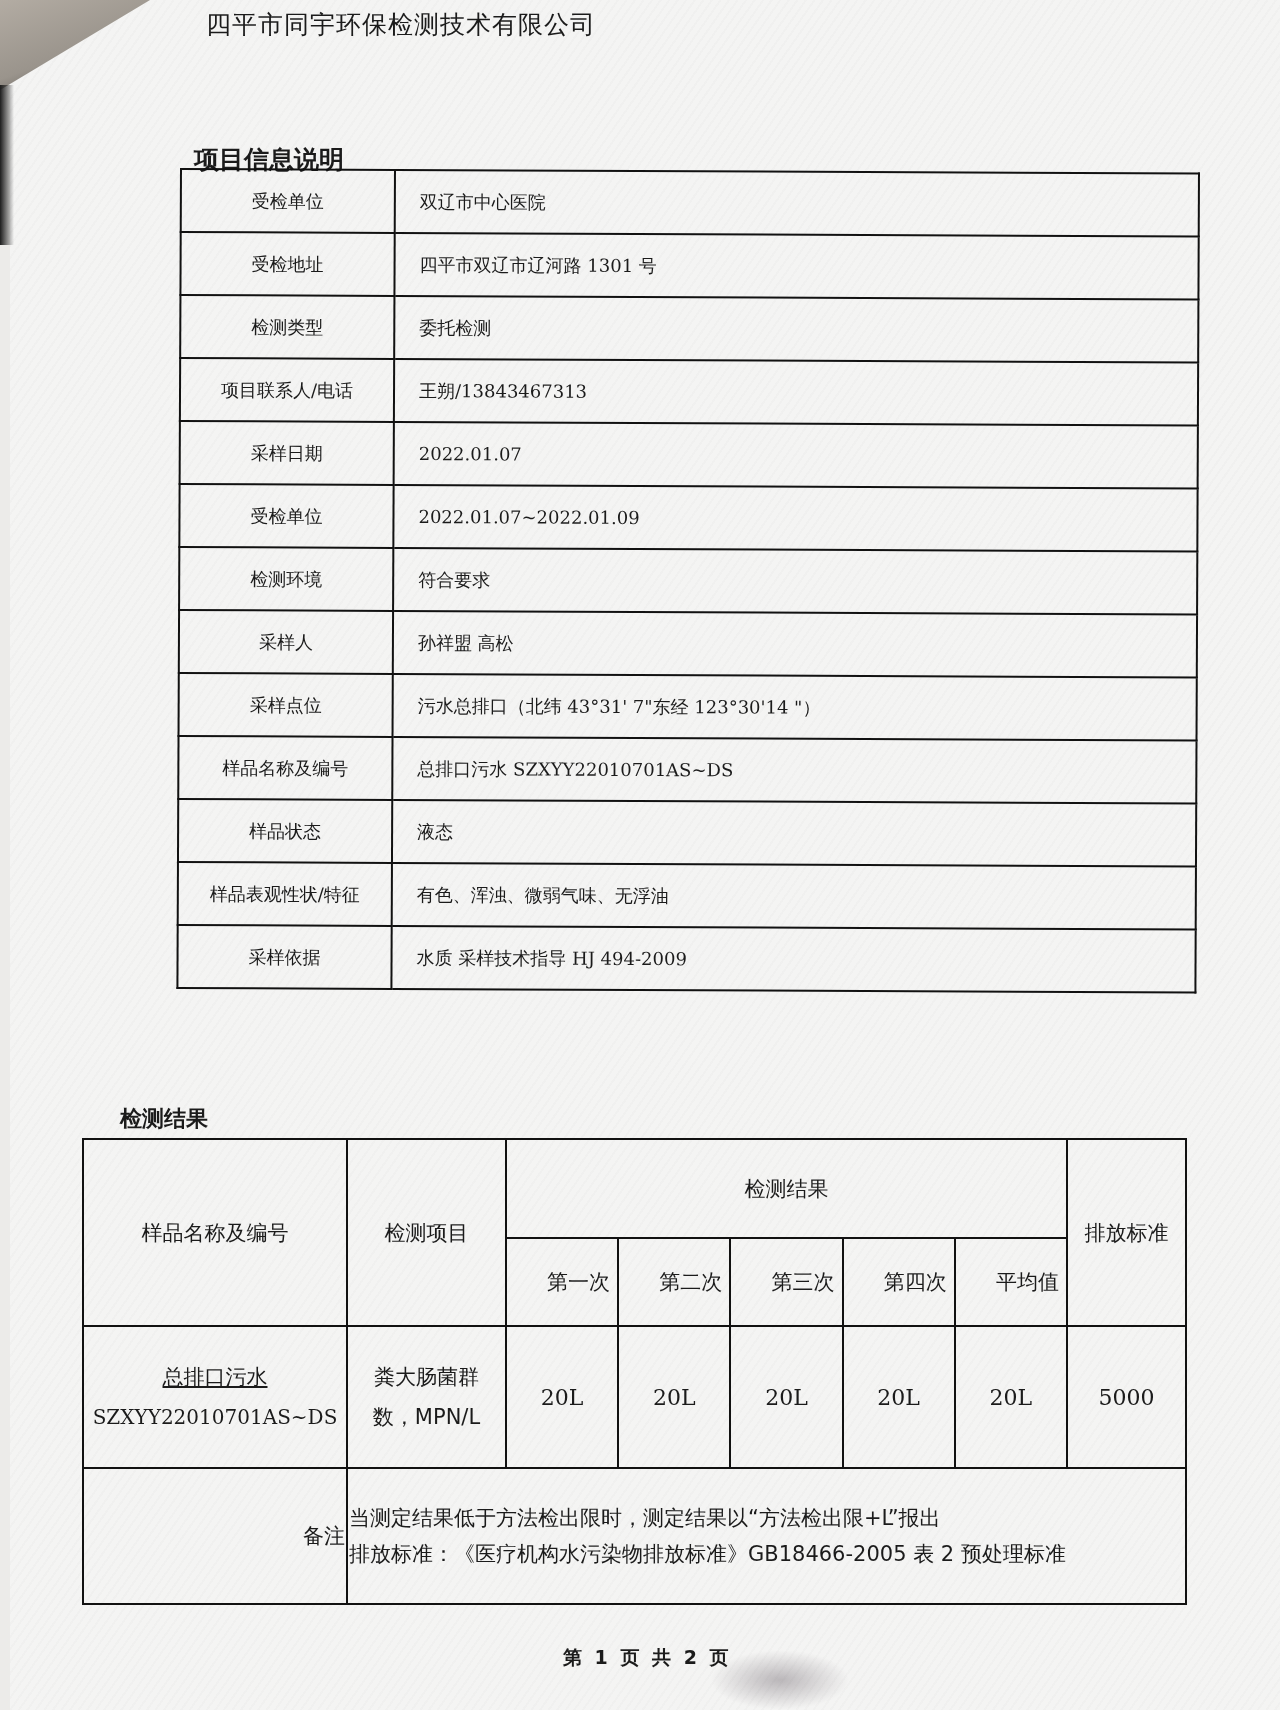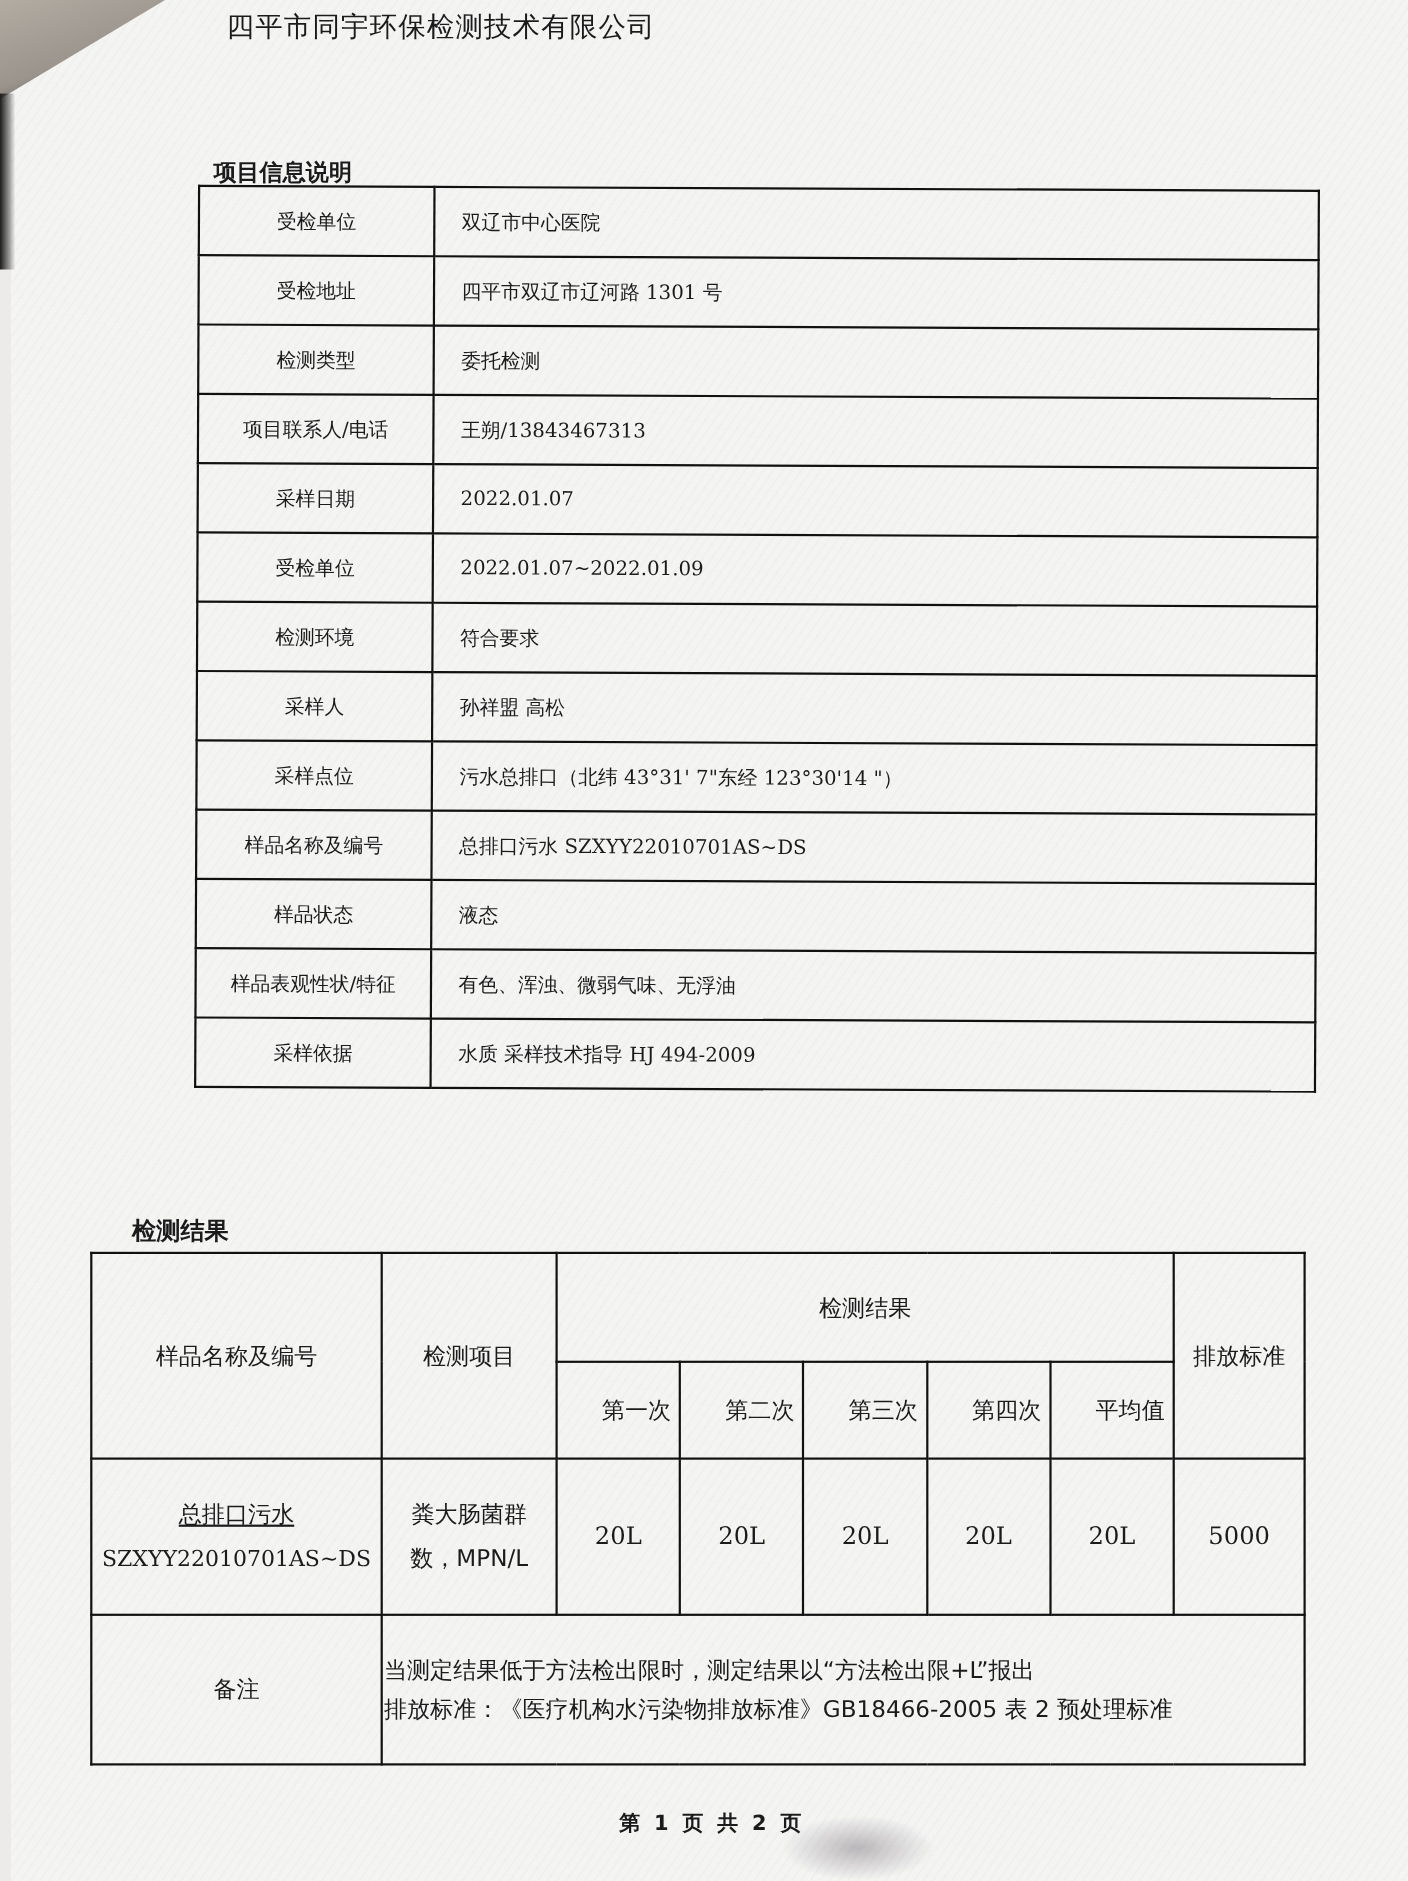--- a/index.html
+++ b/index.html
@@ -27,36 +27,36 @@
     .header-company {
       position: absolute; left: 196px; top: 8px; font-size: 25px; letter-spacing: 1px;
       font-family: "DejaVu Sans", "Liberation Sans", sans-serif;
     }
     .header-report {
       position: absolute; left: 680px; top: 60px; font-size: 24px;
       font-family: "DejaVu Sans", "Liberation Sans", sans-serif;
     }
     .header-report .num { font-family: "Liberation Mono", "DejaVu Sans Mono", monospace; margin-left: 12px; }
     .section-title {
-      position: absolute; font-weight: bold; font-size: 21px;
+      position: absolute; font-weight: bold; font-size: 25px;
       font-family: "DejaVu Sans", "Liberation Sans", sans-serif;
     }
     table { border-collapse: collapse; position: absolute; }
     td, th { border: 2.5px solid #111; font-weight: normal; }
     .info-table { left: 170px; top: 168px; width: 1020px; transform: rotate(0.25deg); transform-origin: top left; }
     .info-table td { height: 59px; font-size: 18px; }
     .info-table td.label { width: 210px; text-align: center; font-family: "DejaVu Sans", "Liberation Sans", sans-serif; }
     .info-table td.value { padding-left: 24px; }
     .result-table { left: 72px; top: 1138px; width: 1105px; }
     .result-table td { text-align: center; font-size: 21px; font-family: "DejaVu Sans", "Liberation Sans", sans-serif; }
     .result-table .hdr1 td { height: 95px; }
     .result-table .hdr2 td { height: 84px; padding-left: 34px; }
     .result-table .data td { height: 138px; }
     .result-table .data td.num { font-family: "DejaVu Serif", "Liberation Serif", serif; font-size: 22px; }
-    .result-table .remark td { height: 132px; }
+    .result-table .remark td { height: 132px; text-align: right; }
     .result-table td.remark-text { text-align: left; line-height: 36px; font-size: 21px; }
     .footer {
       position: absolute; left: 553px; top: 1645px; font-size: 19px; word-spacing: 6px;
       font-family: "DejaVu Sans", "Liberation Sans", sans-serif; font-weight: bold;
     }
     .smudge {
       position: absolute; left: 700px; top: 1650px; width: 140px; height: 60px;
       background: radial-gradient(ellipse at center, rgba(80,70,80,0.35), rgba(80,70,80,0) 70%);
     }
   </style>

